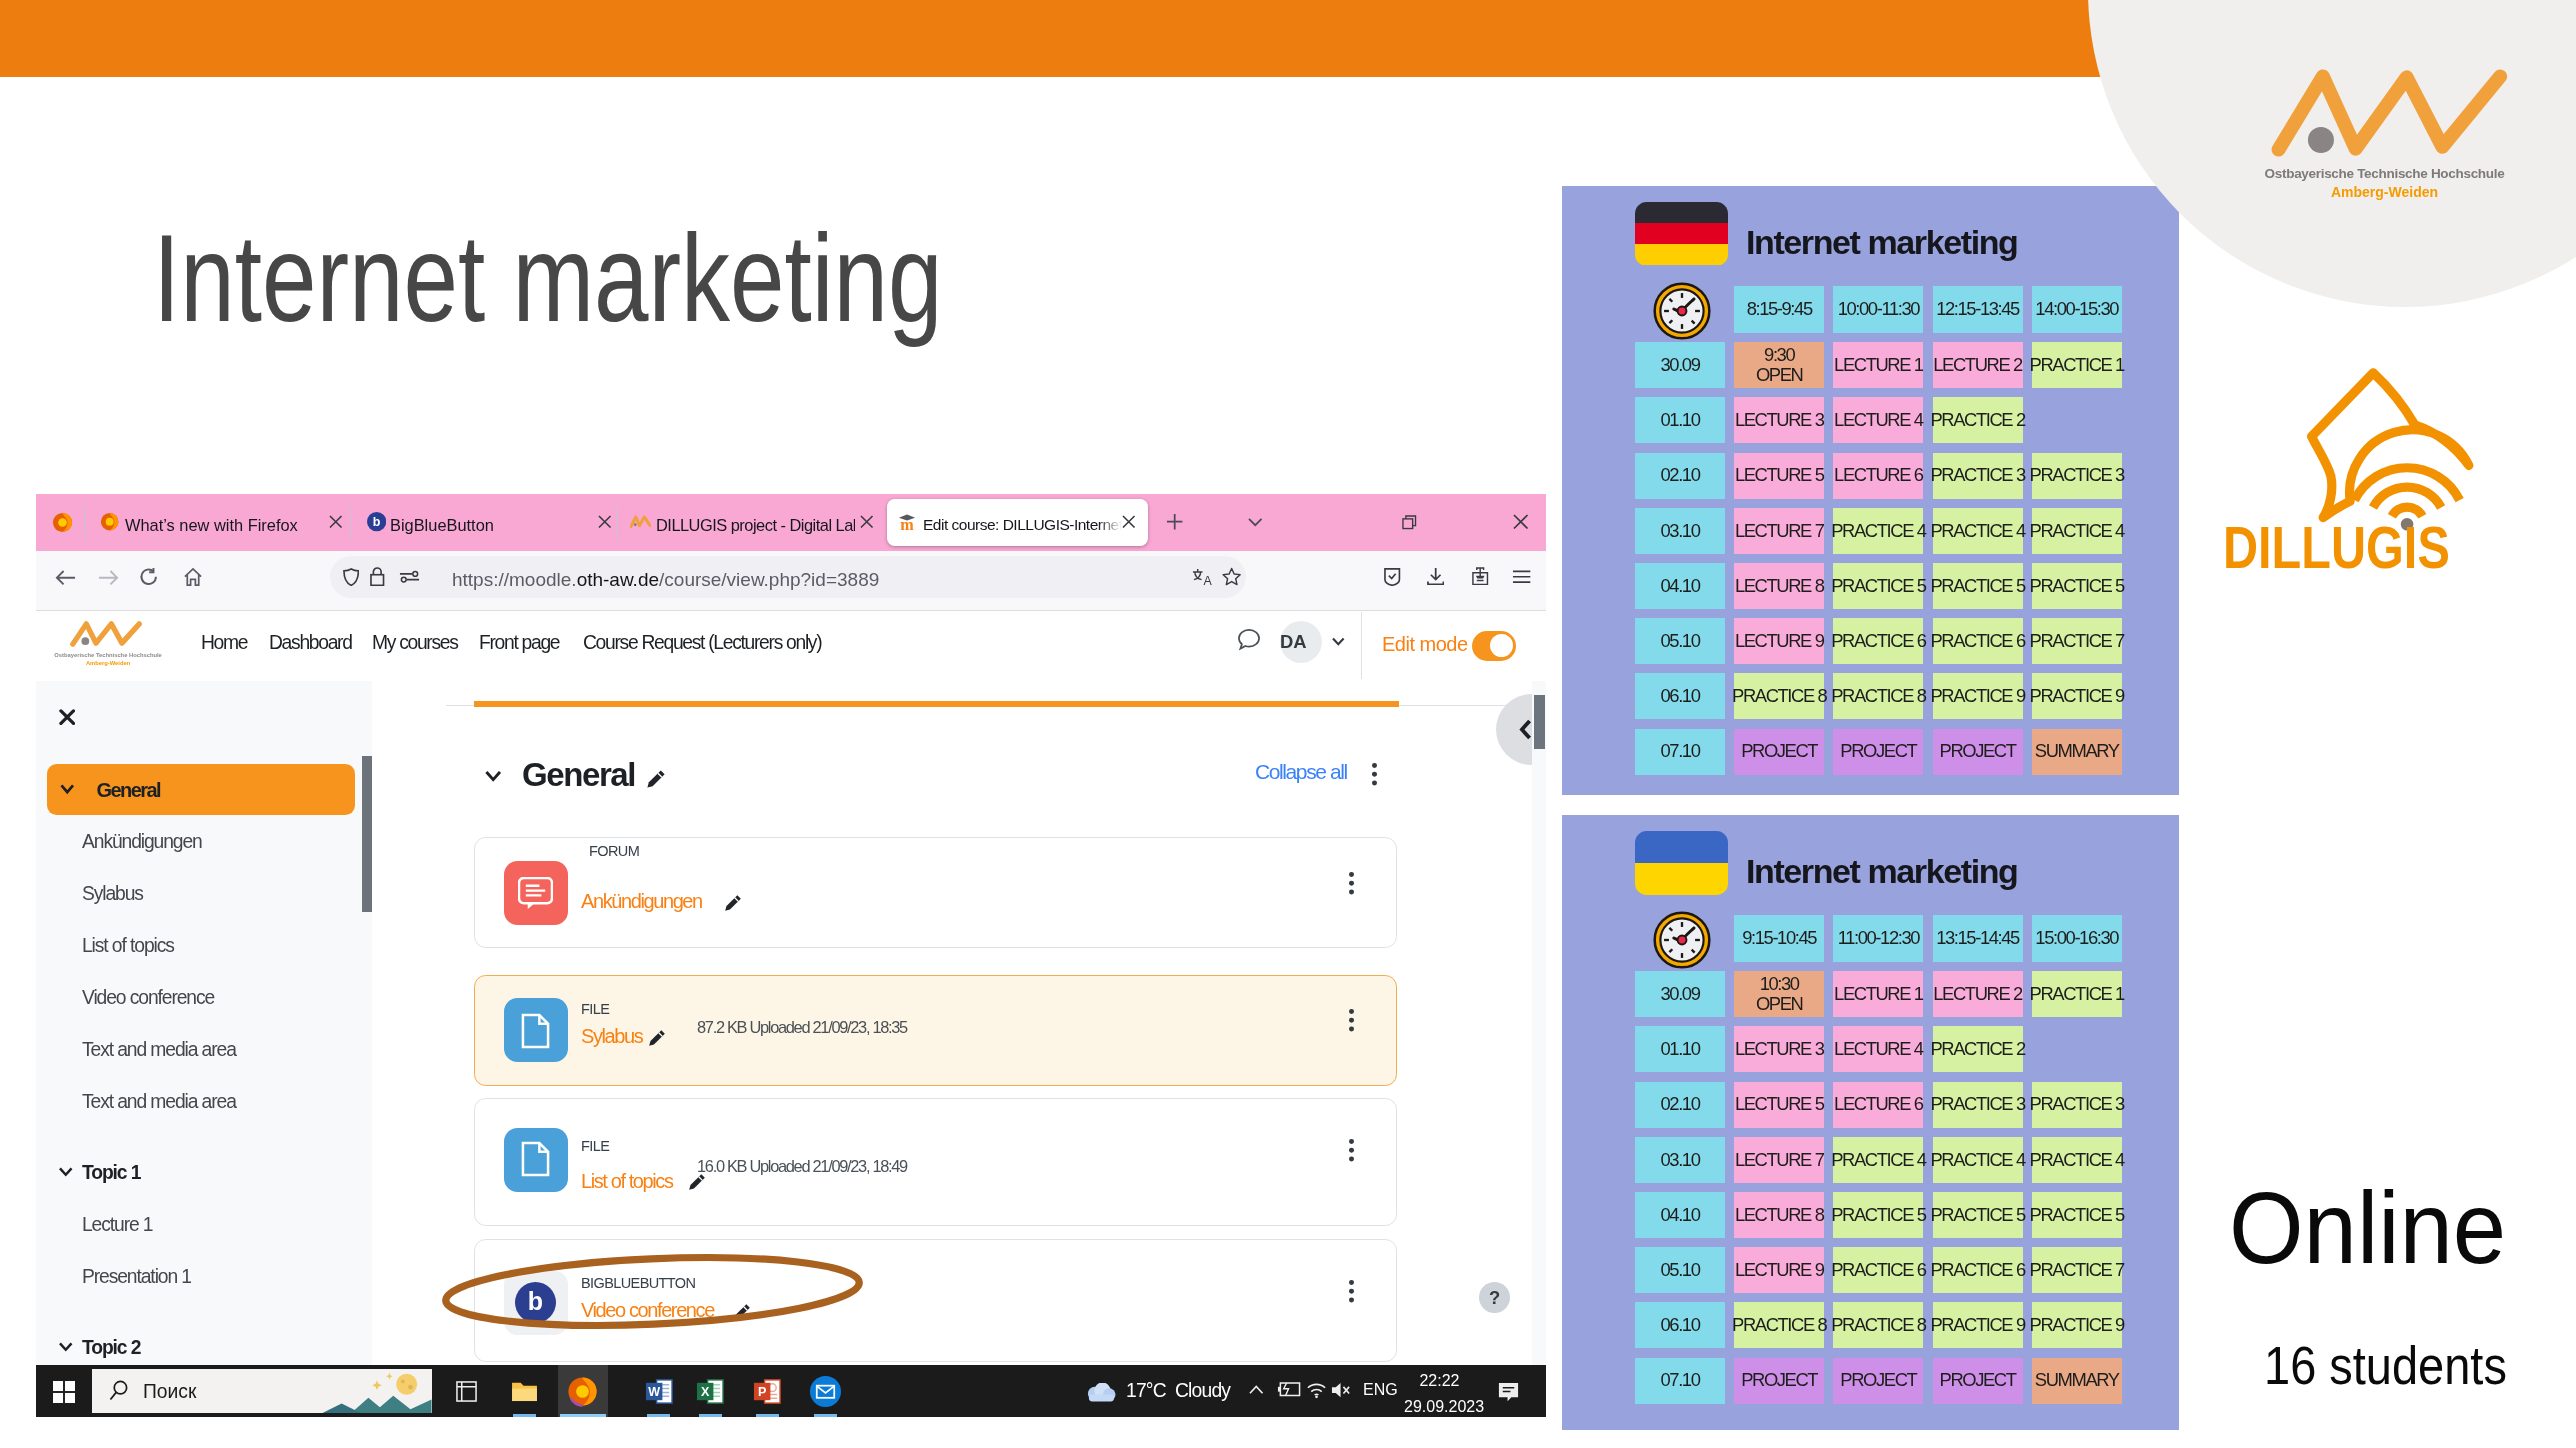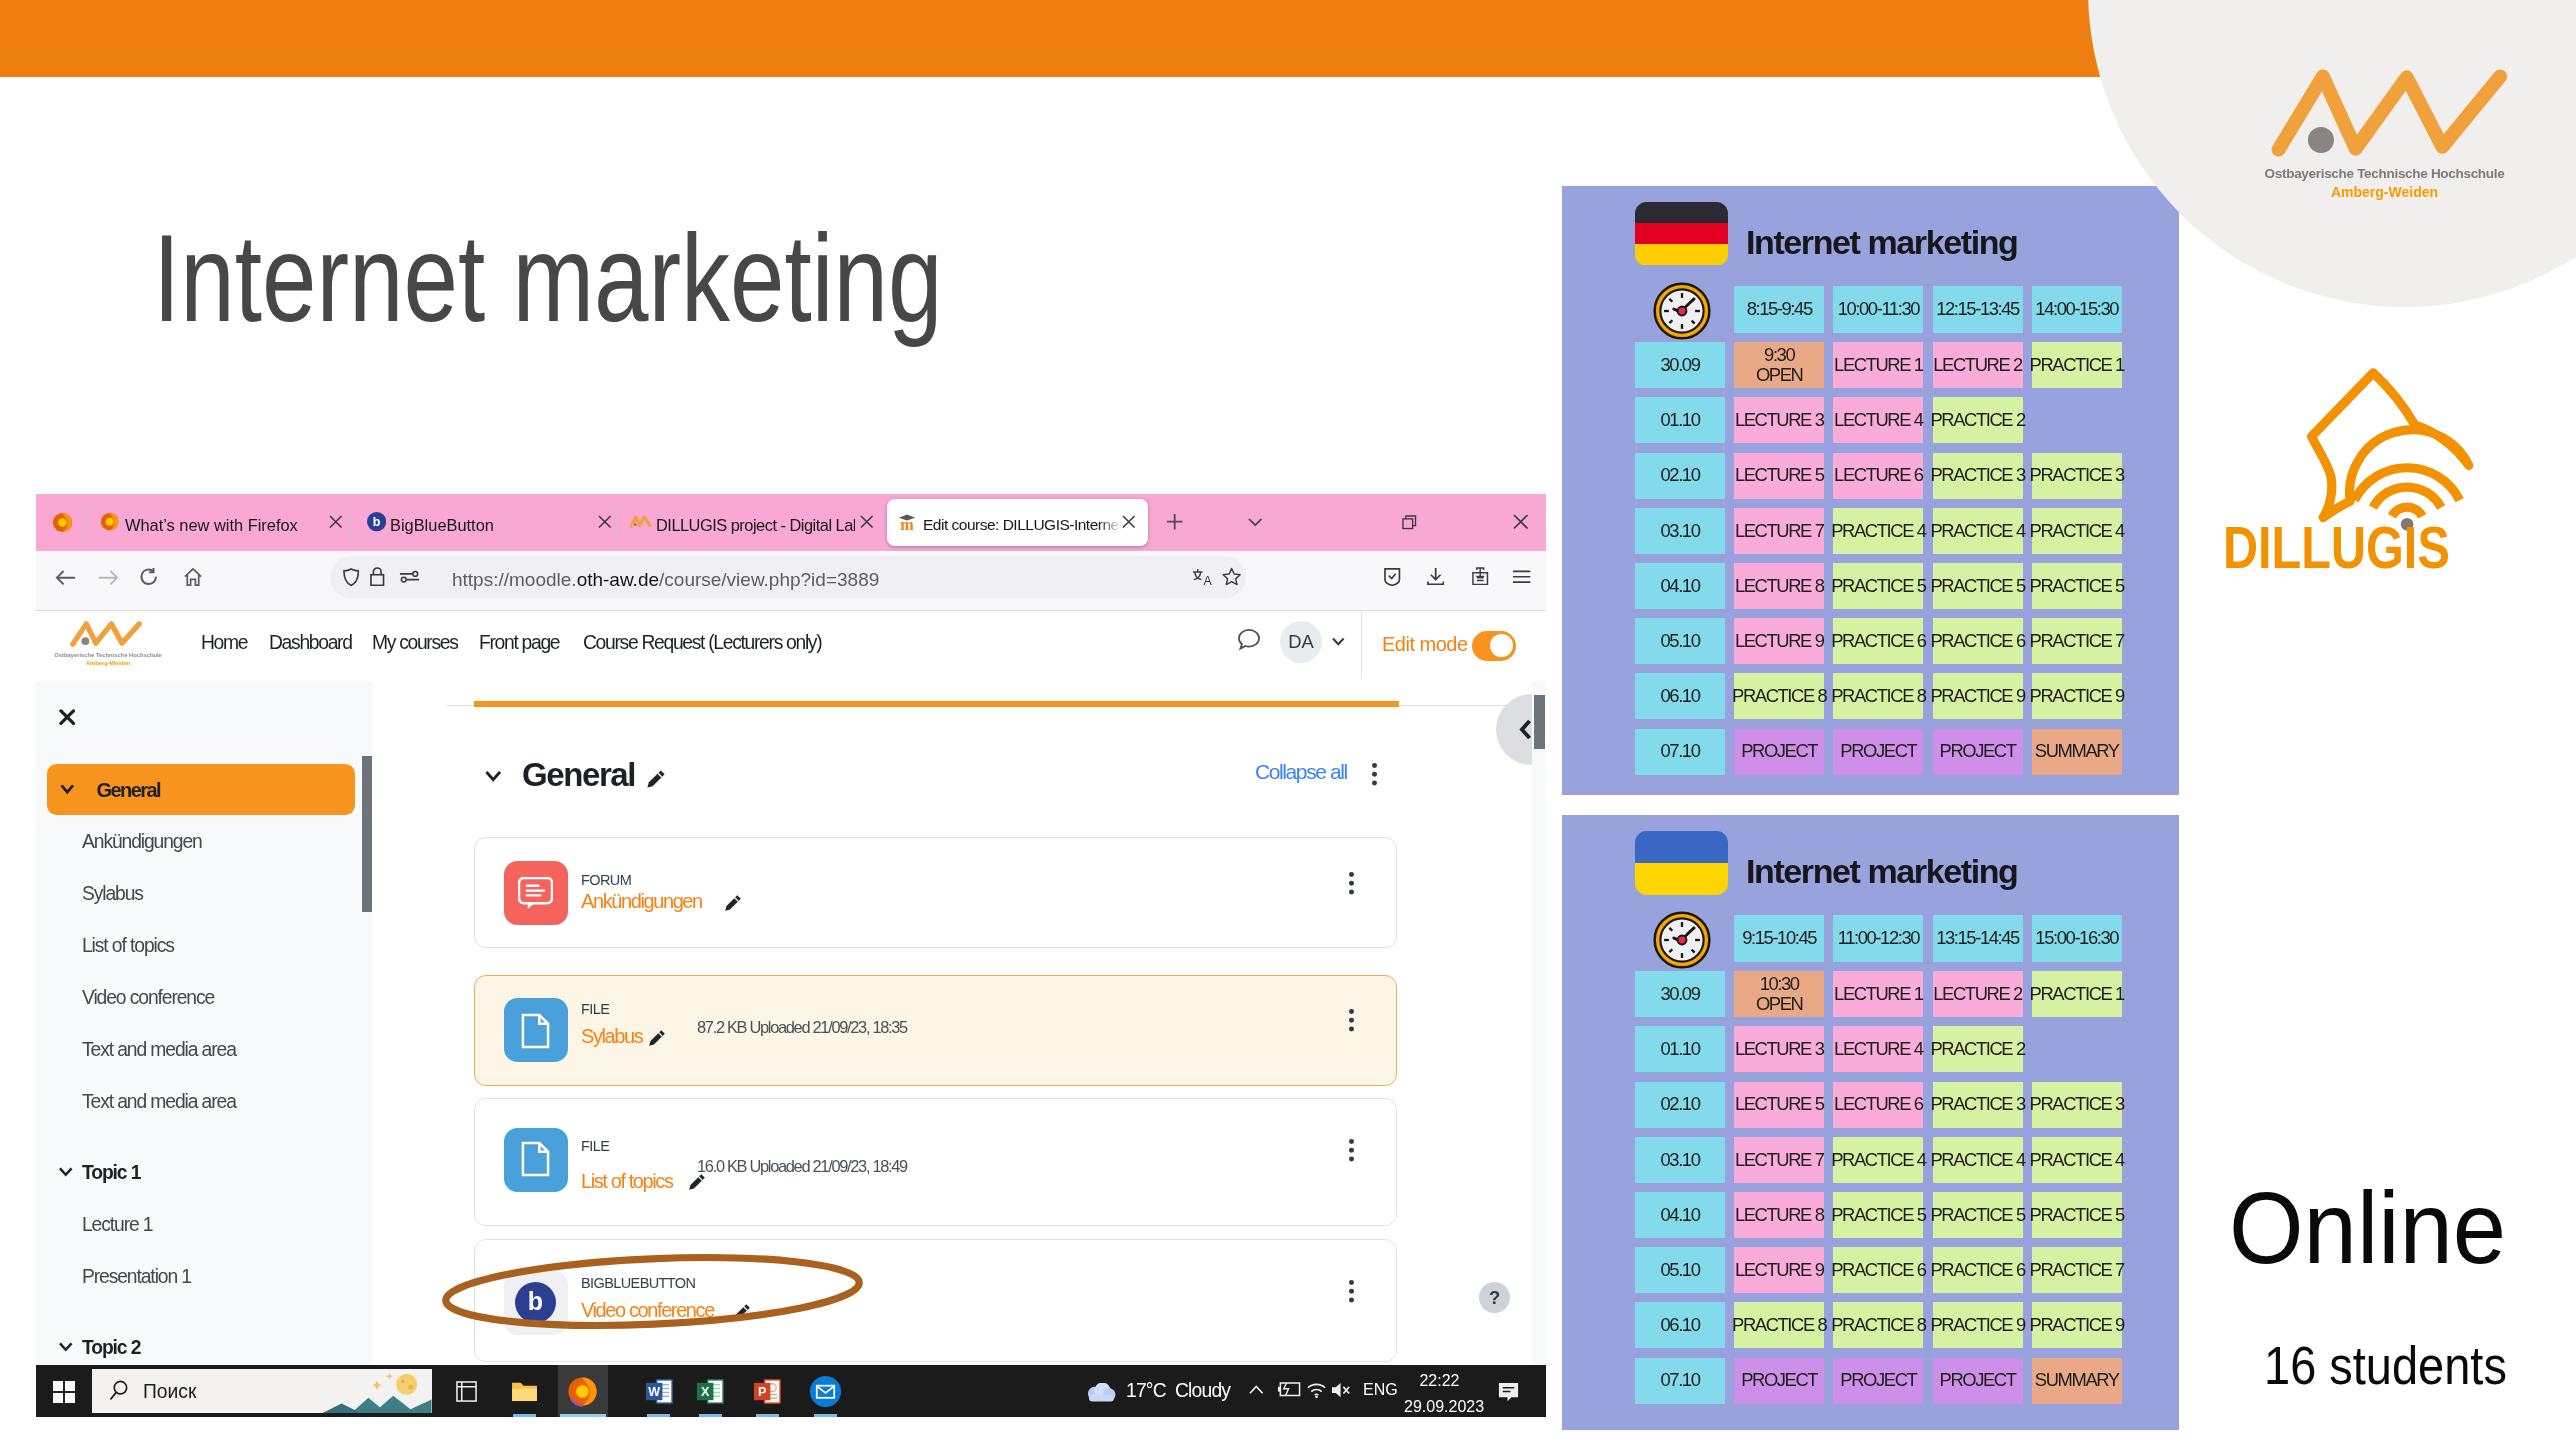--- a/index.html
+++ b/index.html
@@ -35,21 +35,21 @@
 #urlfield { position:absolute; left:294px; top:62px; width:916px; height:42px; background:#f0f0f4;
   border-radius:21px; }
 #urltext { position:absolute; left:416px; top:75px; font-size:19px; color:#5b5b66; }
 #urltext b { color:#15141a; font-weight:normal; }
 
 
 #navbar { position:absolute; left:0px; top:117px; width:1510px; height:71px; background:#fff;
   border-bottom:1px solid #e8e8e8; }
 .navitem { position:absolute; top:21px; font-size:19.3px; letter-spacing:-1.3px; color:#1d2125; white-space:nowrap; }
 #avatar { position:absolute; left:1244px; top:9.7px; width:42px; height:42px; border-radius:50%;
-  background:#e9ecef; color:#343a40; font-size:18.4px; font-weight:normal; text-align:center;
+  background:#e9ecef; color:#343a40; font-size:18.4px; font-weight:bold; text-align:left;
   line-height:42px; }
 #navdivider { position:absolute; left:1325px; top:1px; width:1px; height:67px; background:#dee2e6; }
 #editmode { position:absolute; left:1346px; top:22px; font-size:20px; letter-spacing:-0.5px; color:#f98012; }
 #toggle { position:absolute; left:1436px; top:20px; width:44px; height:30px; background:#f7941d;
   border-radius:15.5px; }
 #toggle::after { content:""; position:absolute; right:2.9px; top:3.4px; width:23px; height:23px;
   border-radius:50%; background:#fff; }
 
 
 #content { position:absolute; left:0; top:187px; width:1510px; height:684px; background:#fff; overflow:hidden; }
@@ -313,21 +313,21 @@
       </svg>
       <div id="collapseall">Collapse all</div>
       <div class="dots" style="left:1336px; top:82px;"></div>
       <div class="card" id="card1" style="top:156px; height:111px;">
         <div class="cicon" style="top:23px; background:#F5645C;"></div>
         <svg style="position:absolute;left:43px;top:39px;" width="35" height="33" viewBox="0 0 36 34">
           <rect x="1" y="1" width="34" height="26" rx="5" fill="none" stroke="#fff" stroke-width="2.6"></rect>
           <path d="M10 27 L10 33 L17 27 Z" fill="#fff"></path>
           <path d="M8 9 L22 9 M8 14 L28 14 M8 19 L24 19" stroke="#fff" stroke-width="2.4"></path>
         </svg>
-        <div class="ctype" style="top:34px;">FORUM</div>
+        <div class="ctype" style="top:5px;margin-left:8px;">FORUM</div>
         <div class="clink" style="top:52px;">Ankündigungen</div>
         <svg style="position:absolute;left:248px;top:55px;" width="20" height="20" viewBox="0 0 23 23">
           <path d="M16.5 2.5 L20.5 6.5 L8 19 L2.5 20.5 L4 15 Z" fill="#212529"></path>
           <path d="M13.5 5.5 L17.5 9.5" stroke="#fff" stroke-width="1.4"></path>
         </svg>
         <div class="dots" style="top:34px;"></div>
       </div>
       <div class="card" id="card2" style="top:294px; height:111px; background:#fdf6e7; border:1.9px solid #f0ad4e;">
         <div class="cicon" style="top:22px; background:#4AA0D8;"></div>
         <svg style="position:absolute;left:46px;top:37px;" width="29" height="36" viewBox="0 0 30 37">

